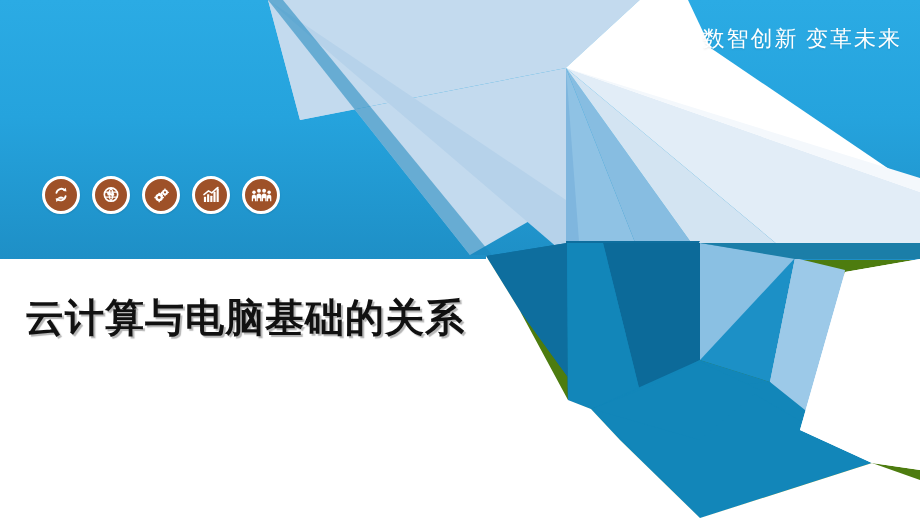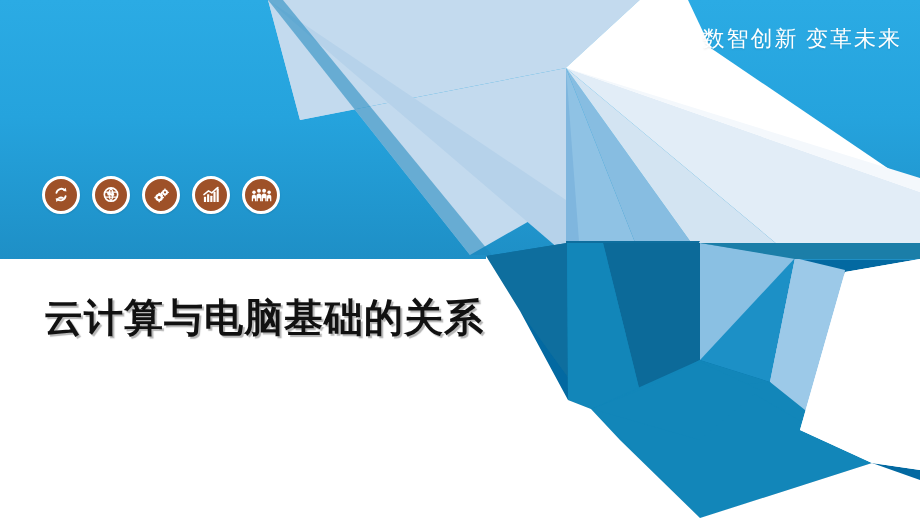--- a/index.html
+++ b/index.html
@@ -9,21 +9,21 @@
   }
   body {
     font-family: "Liberation Sans", sans-serif;
   }
 
   #slide {
     position: relative;
     width: 920px;
     height: 518px;
     overflow: hidden;
-    background: #0369a1;
+    background: #4d7c0f;
   }
 
   
   #banner {
     position: absolute;
     left: 0;
     top: 0;
     width: 920px;
     height: 260px;
     background: linear-gradient(180deg, #2BABE4 0%, #25A3DD 45%, #1E8FC6 100%);
@@ -70,21 +70,21 @@
     display: flex;
     align-items: center;
     justify-content: center;
     box-shadow: 0 1px 2px rgba(0,0,0,0.12);
   }
   .icon-badge svg { display: block; }
 
   
   #main-title {
     position: absolute;
-    left: 44px;
+    left: 25px;
     top: 291px;
     font-family: "Liberation Sans", "DejaVu Sans", sans-serif;
     font-weight: bold;
     font-size: 39px;
     letter-spacing: 1px;
     color: #111111;
     white-space: nowrap;
     text-shadow: 2px 2px 1px rgba(120,120,120,0.55);
   }
 </style>

